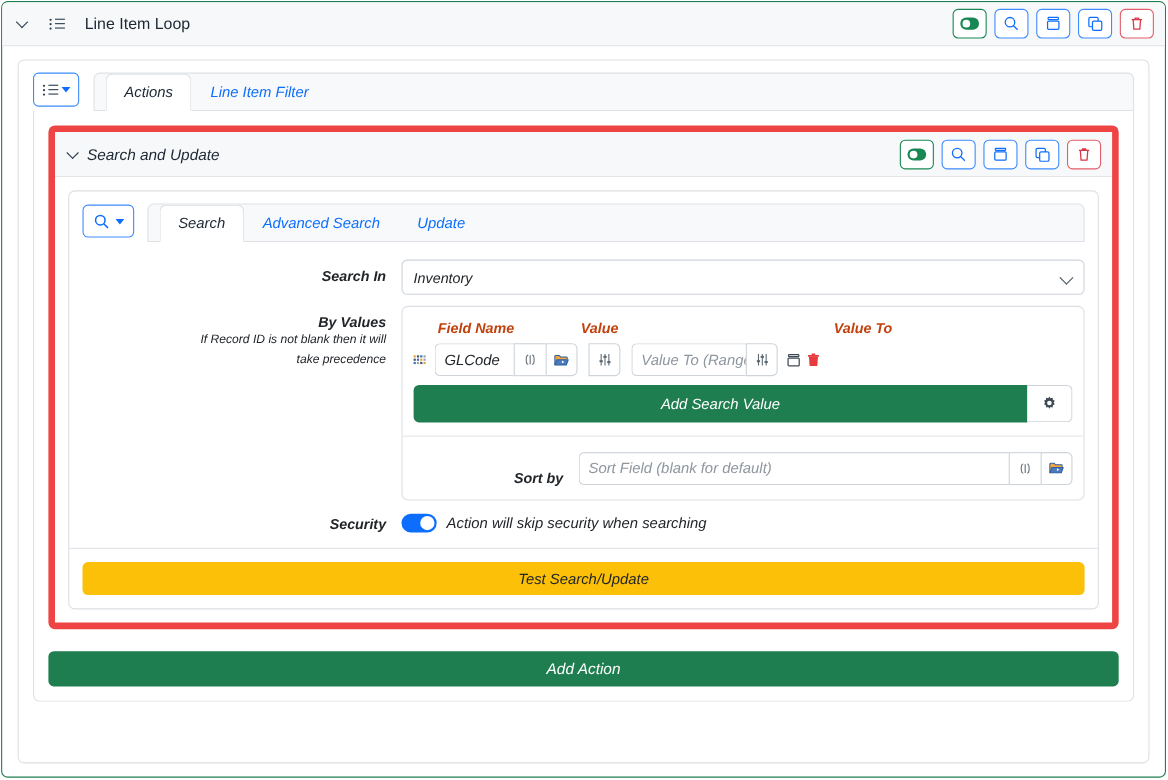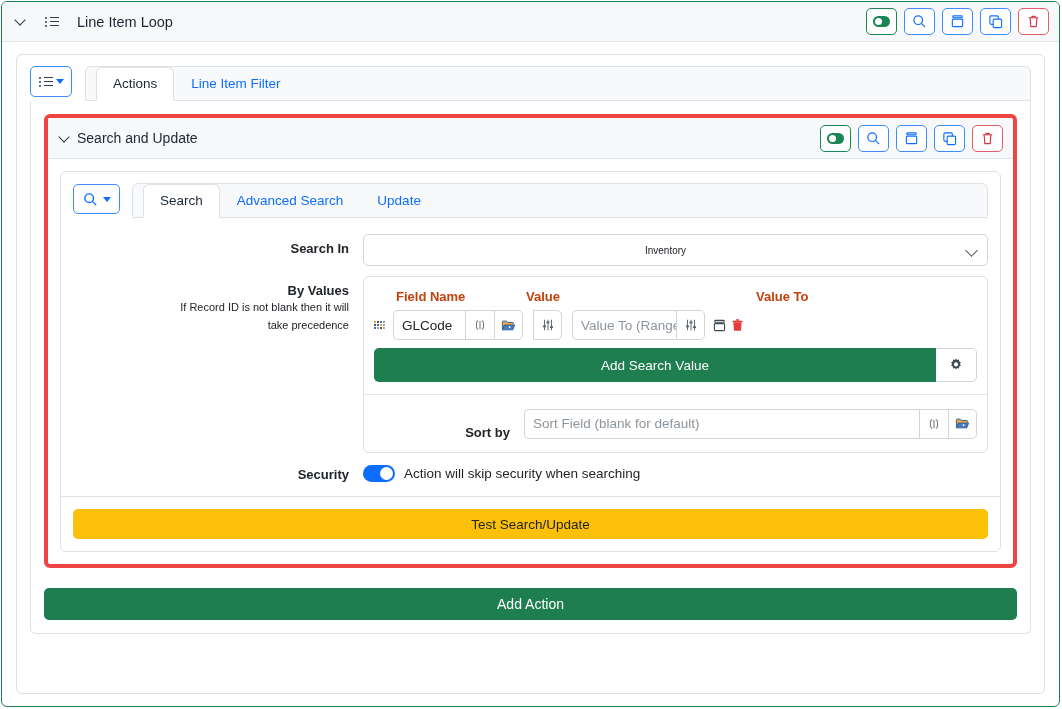--- a/index.html
+++ b/index.html
@@ -89,20 +89,21 @@
   
   .outer-body { padding: 12px 14px 14px 14px; height: 666px; position: relative; }
 
   .shell {
     border: 1px solid #dcdfe3;
     border-radius: 6px;
     height: 100%;
     background: #ffffff;
     padding: 11px 13px 13px 13px;
     position: relative;
+    font-style: italic;
   }
 
   
   .tabrow { display: flex; align-items: flex-end; gap: 0; }
   .dropdown-btn {
     width: 42px; height: 31px;
     border: 1px solid #3d8bfd; border-radius: 5px;
     display:flex; align-items:center; justify-content:center; gap:3px;
     background:#fff; margin-right: 13px; margin-bottom: 4px;
     cursor: pointer;
@@ -144,21 +145,21 @@
   .tabpanel {
     border: 1px solid #dee2e6;
     border-top: none;
     border-radius: 0 0 6px 6px;
     padding: 13px;
     background: #ffffff;
   }
 
   
   .section-card {
-    border: 4px solid #ef4444;
+    border: 6px solid #ef4444;
     border-radius: 6px;
     overflow: hidden;
   }
   .section-header {
     height: 41px;
     background: #f7f8f9;
     border-bottom: 1px solid #e3e5e8;
     display: flex; align-items: center;
     padding: 0 10px 0 12px;
   }
@@ -204,26 +205,25 @@
   }
   .fctl { flex: 1; }
 
   .select {
     width: 100%;
     height: 32px;
     border: 1px solid #ced4da;
     border-radius: 5px;
     padding: 0 30px 0 10px;
     display: flex; align-items: center;
-    font-size: 10px;
+    font-size: 13px;
     color: #212529;
     background: #fff;
     position: relative;
     cursor: pointer;
-    justify-content: center;
   }
   .select .dn {
     position: absolute; right: 11px; top: 11px;
     width: 9px; height: 9px;
     border-left: 1.5px solid #4a5560;
     border-bottom: 1.5px solid #4a5560;
     transform: rotate(-45deg);
   }
 
   

